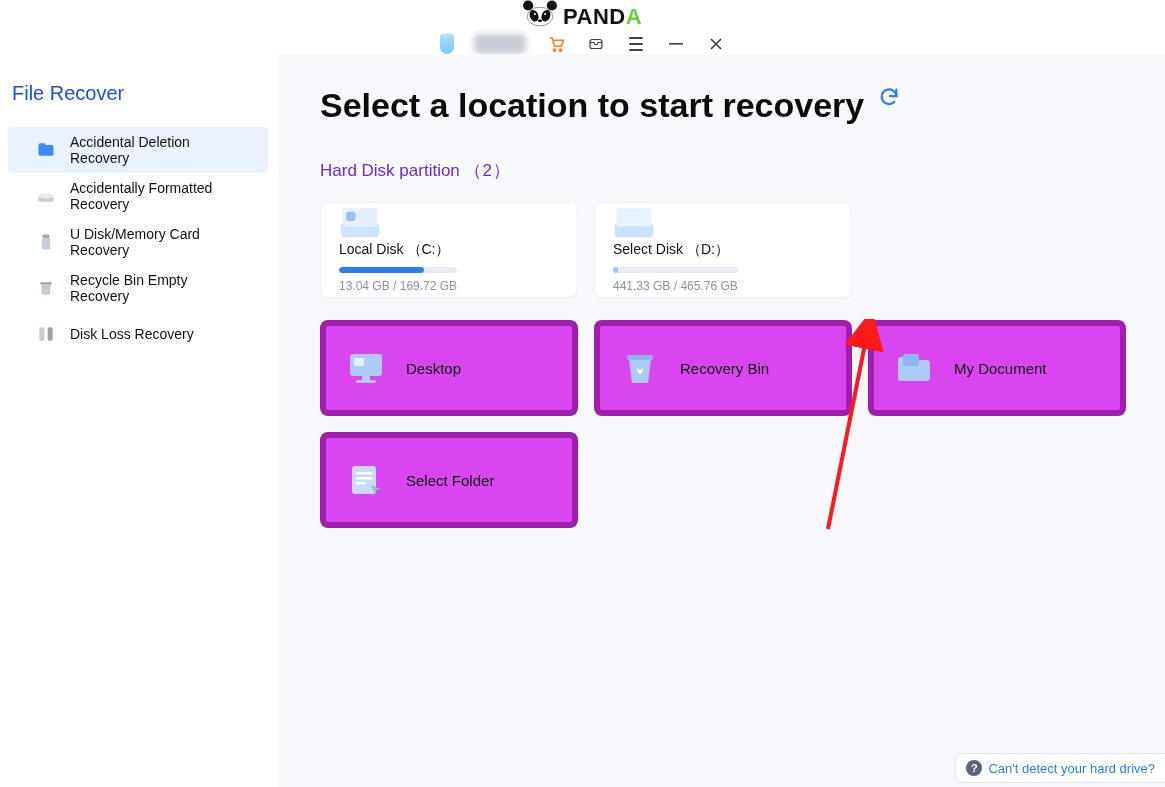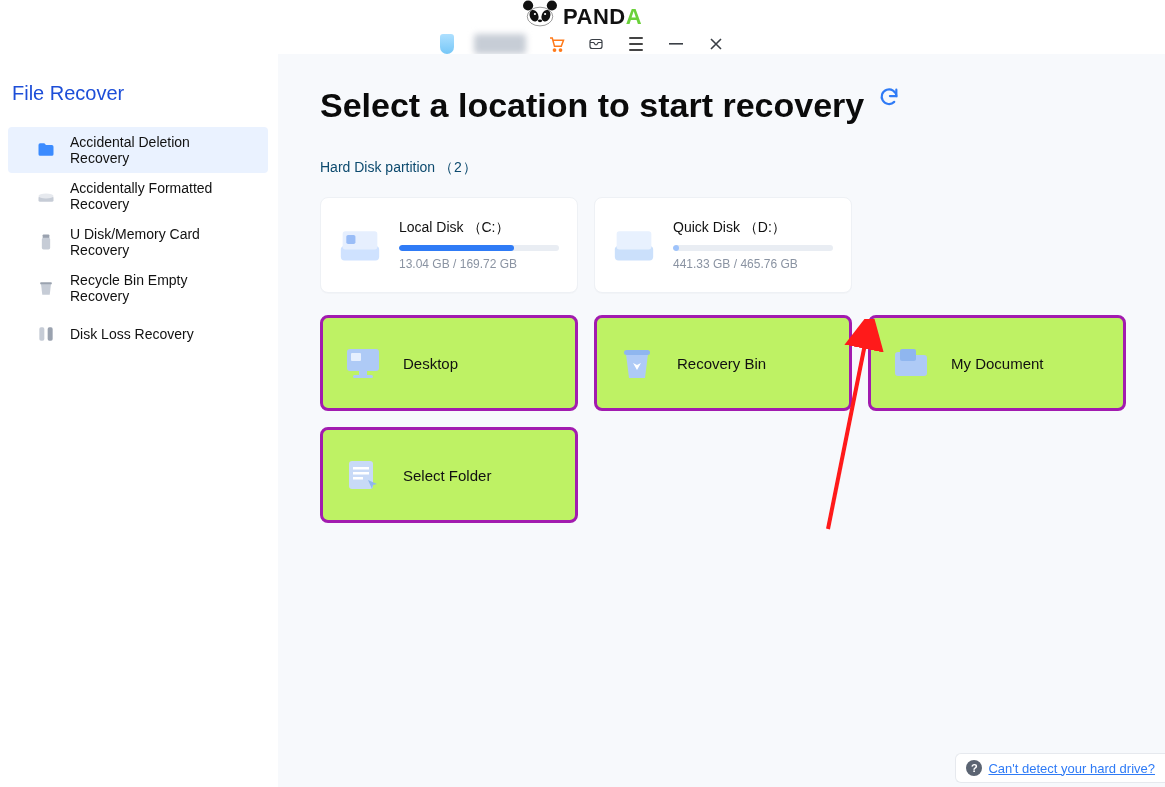--- a/index.html
+++ b/index.html
@@ -27,52 +27,52 @@
   .nav-item {
     display:flex; align-items:center; gap:14px;
     height:46px; padding:0 28px; border-radius:4px; font-size:14px; color:#111; cursor:pointer;
   }
   .nav-item.active { background:#eaf2ff; }
   .nav-icon { width:20px; height:20px; display:flex; align-items:center; justify-content:center; }
 
   .main { flex:1; background:#f7f9fc; position:relative; padding: 32px 18px 0 42px; overflow:hidden; }
   .page-title { font-size:34px; font-weight:800; color:#0b0b0b; display:flex; align-items:flex-start; gap:14px; }
   .refresh-btn { color:#2f7bf6; cursor:pointer; display:inline-flex; }
-  .section-label { font-size:14px; color:#0c4a6e; margin-top:34px; }
+  .section-label { font-size:17px; color:#6d28d9; margin-top:34px; }
   .section-count { letter-spacing:1px; }
 
   .partition-row { display:flex; gap:16px; margin-top:20px; }
   .partition-card { width:258px; height:96px; background:#fff; border-radius:8px; border:1px solid #eef1f5;
-    display:flex; align-items:center; gap:18px; padding:0 18px; cursor:pointer; box-shadow: 0 1px 0 rgba(0,0,0,0.02); }
+    display:flex; align-items:flex-start; padding:0 18px; cursor:pointer; box-shadow: 0 1px 0 rgba(0,0,0,0.02); flex-direction: column; }
   .drive-icon { width:42px; height:38px; display:flex; align-items:center; justify-content:center; }
   .partition-info { flex:1; }
   .partition-name { font-size:14px; color:#111; }
   .progress-bar { width:100%; height:6px; background:#e9edf3; border-radius:3px; margin:8px 0 6px 0; position:relative; overflow:hidden; }
   .progress-fill { position:absolute; left:0; top:0; bottom:0; border-radius:3px; }
   .progress-fill.blue { background:#2f7bf6; }
   .progress-fill.light { background:#9ec3fb; }
   .partition-size { font-size:12px; color:#8a93a2; }
 
   .arrow-annot {
     position:absolute; left:510px; top:265px; width:120px; height:220px; pointer-events:none; z-index:5;
   }
 
   .quick-row { display:flex; flex-wrap:wrap; gap:16px; margin-top:22px; }
-  .quick-card { width:258px; height:96px; background:#bef264; border-radius:8px; border:3px solid #a21caf;
+  .quick-card { width:258px; height:96px; background:#d946ef; border-radius:8px; border:6px solid #a21caf;
     display:flex; align-items:center; gap:18px; padding:0 18px; cursor:pointer; }
   .quick-icon { width:44px; height:44px; display:flex; align-items:center; justify-content:center; }
   .quick-label { font-size:15px; color:#111; }
 
   
   .help-bubble {
     position:absolute; right:0; bottom:4px; background:#fff; border:1px solid #e6e9ee; border-right:none;
     border-radius:6px 0 0 6px; padding:6px 10px; display:flex; align-items:center; gap:6px;
     font-size:13px;
   }
-  .help-bubble a { color:#2f7bf6; text-decoration: underline; cursor:pointer; }
+  .help-bubble a { color:#2f7bf6; cursor:pointer; }
   .help-q { width:16px; height:16px; border-radius:50%; background:#5b6472; color:#fff; font-size:11px;
     display:flex; align-items:center; justify-content:center; font-weight:700; }
 
 </style>
 </head>
 <body>
 
 <div class="header">
   <div class="logo">
     <span>
@@ -220,21 +220,21 @@
       </div>
 
       <div class="partition-card">
         <span class="drive-icon">
           <svg width="46" height="42" viewBox="0 0 46 42">
               <rect x="2" y="22" width="42" height="16" rx="4" fill="#cbe0fb"></rect>
               <rect x="4" y="6" width="38" height="20" rx="3" fill="#e8f1fe"></rect>
             </svg>
         </span>
         <div class="partition-info">
-          <div class="partition-name">Quick Disk  （D:）</div>
+          <div class="partition-name">Select Disk  （D:）</div>
           <div class="progress-bar">
             <div class="progress-fill light" style="width:4%"></div>
           </div>
           <div class="partition-size">
             <span>441.33 GB</span> / <span>465.76 GB</span>
           </div>
         </div>
       </div>
 
     </div>

